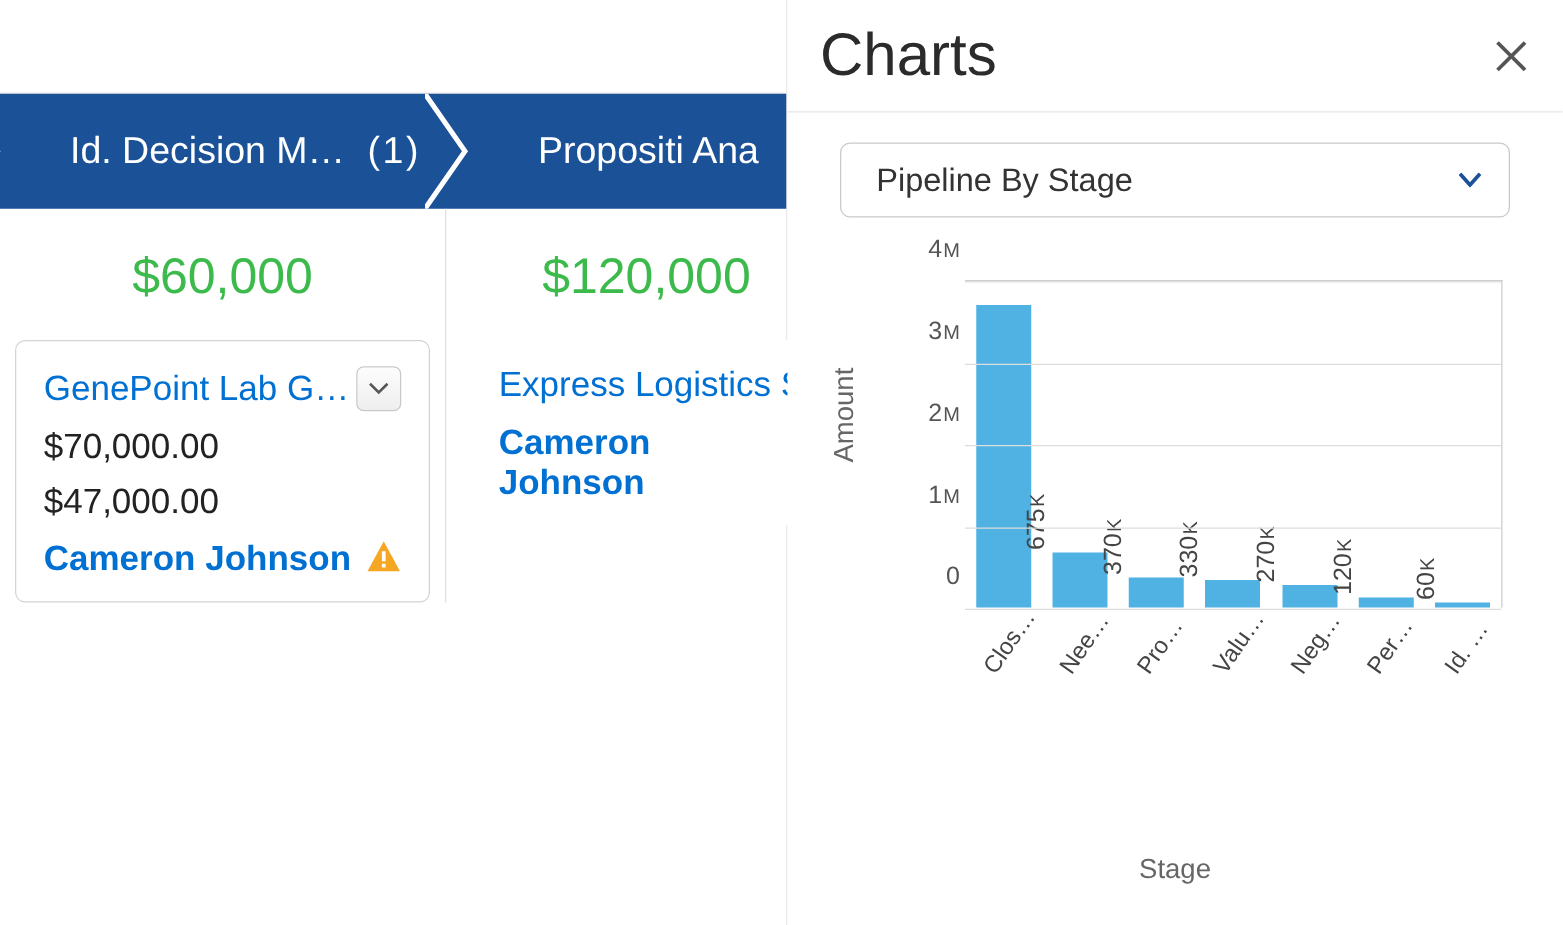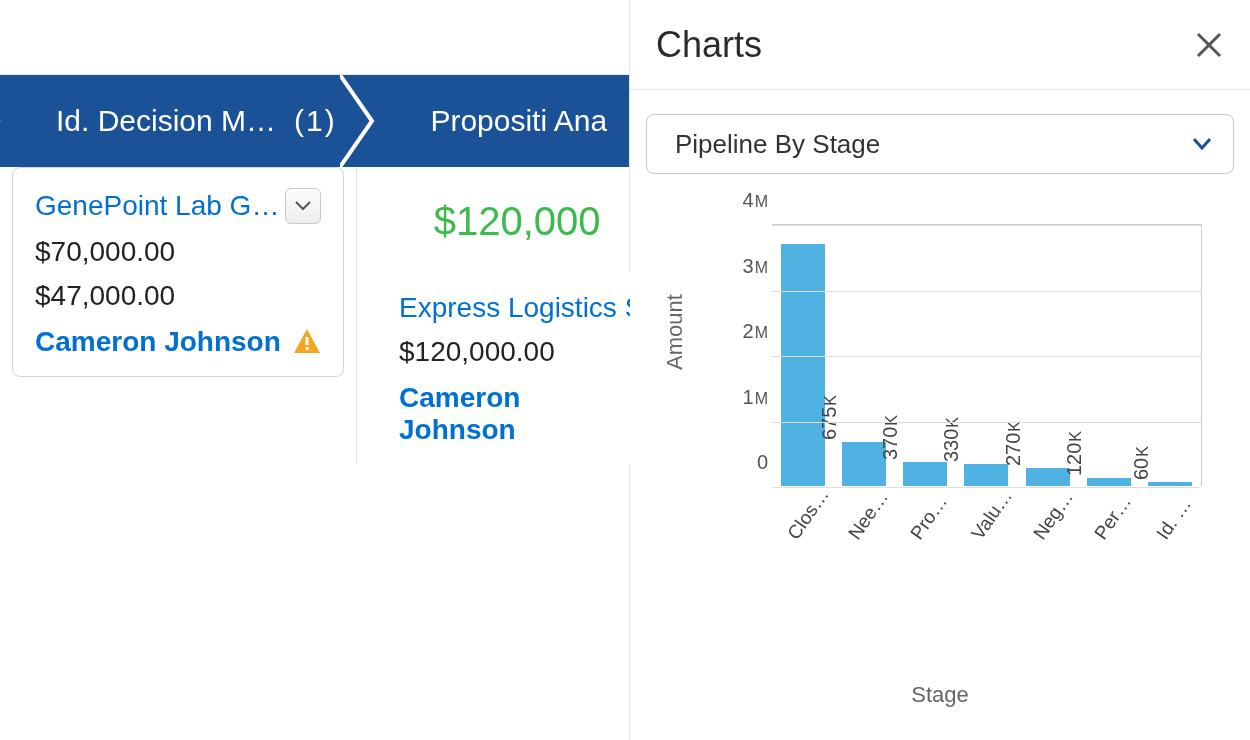--- a/index.html
+++ b/index.html
@@ -58,25 +58,25 @@
   
   .panel {
     position: absolute; left: 630px; top: 0; width: 620px; height: 740px;
     background: #fff;
   }
   .panel-head {
     height: 90px; border-bottom: 1px solid #e5e5e5;
     display: flex; align-items: center; justify-content: space-between;
     padding: 0 20px 0 26px;
   }
-  .panel-title { font-size: 36px; color: #2b2b2b; }
+  .panel-title { font-size: 48px; color: #2b2b2b; }
   .close-btn { width: 42px; height: 42px; display: flex; align-items:center; justify-content:center; cursor:pointer; }
   .close-btn svg { width: 26px; height: 26px; }
 
-  .select-wrap { padding: 24px 16px 0; }
+  .select-wrap { padding: 24px 42px 0; }
   .select-box {
     height: 60px; border: 1px solid #c9c9c9; border-radius: 8px;
     display: flex; align-items: center; justify-content: space-between;
     padding: 0 22px 0 28px; cursor: pointer; font-size: 26px; color: #333;
   }
 
   
   .chart-wrap { position: absolute; left: 26px; top: 200px; right: 26px; bottom: 20px; }
   .y-label {
     position: absolute; left: 6px; top: 170px; transform: rotate(-90deg);
@@ -138,20 +138,21 @@
       </span>
     </div>
     <div class="stage-seg seg2">
       <span class="seg-label">Propositi Ana</span>
     </div>
   </div>
 
   <div class="columns">
 
     <div class="col">
+      <div class="col-total">$60,000</div>
       <div class="card">
         <div class="card-title-row">
           <span class="card-title">GenePoint Lab Gen…</span>
           <span class="dd-btn">
             <svg viewBox="0 0 16 10">
                 <polyline points="1,1 8,8 15,1" fill="none" stroke="#555" stroke-width="2"></polyline>
               </svg>
           </span>
         </div>
         <div class="card-line">$70,000.00</div>
@@ -166,21 +167,20 @@
         </span>
       </div>
     </div>
 
     <div class="col" style="border-right:none;">
       <div class="col-total">$120,000</div>
       <div class="card" style="border:none; padding-left:30px;">
         <div class="card-title-row">
           <span class="card-title">Express Logistics S</span>
         </div>
-        <div class="card-line">$120,000.00</div>
         <div class="card-owner">Cameron Johnson</div>
       </div>
     </div>
   </div>
 </div>
 
 <div class="panel">
   <div class="panel-head">
     <span class="panel-title">Charts</span>
     <span class="close-btn">

